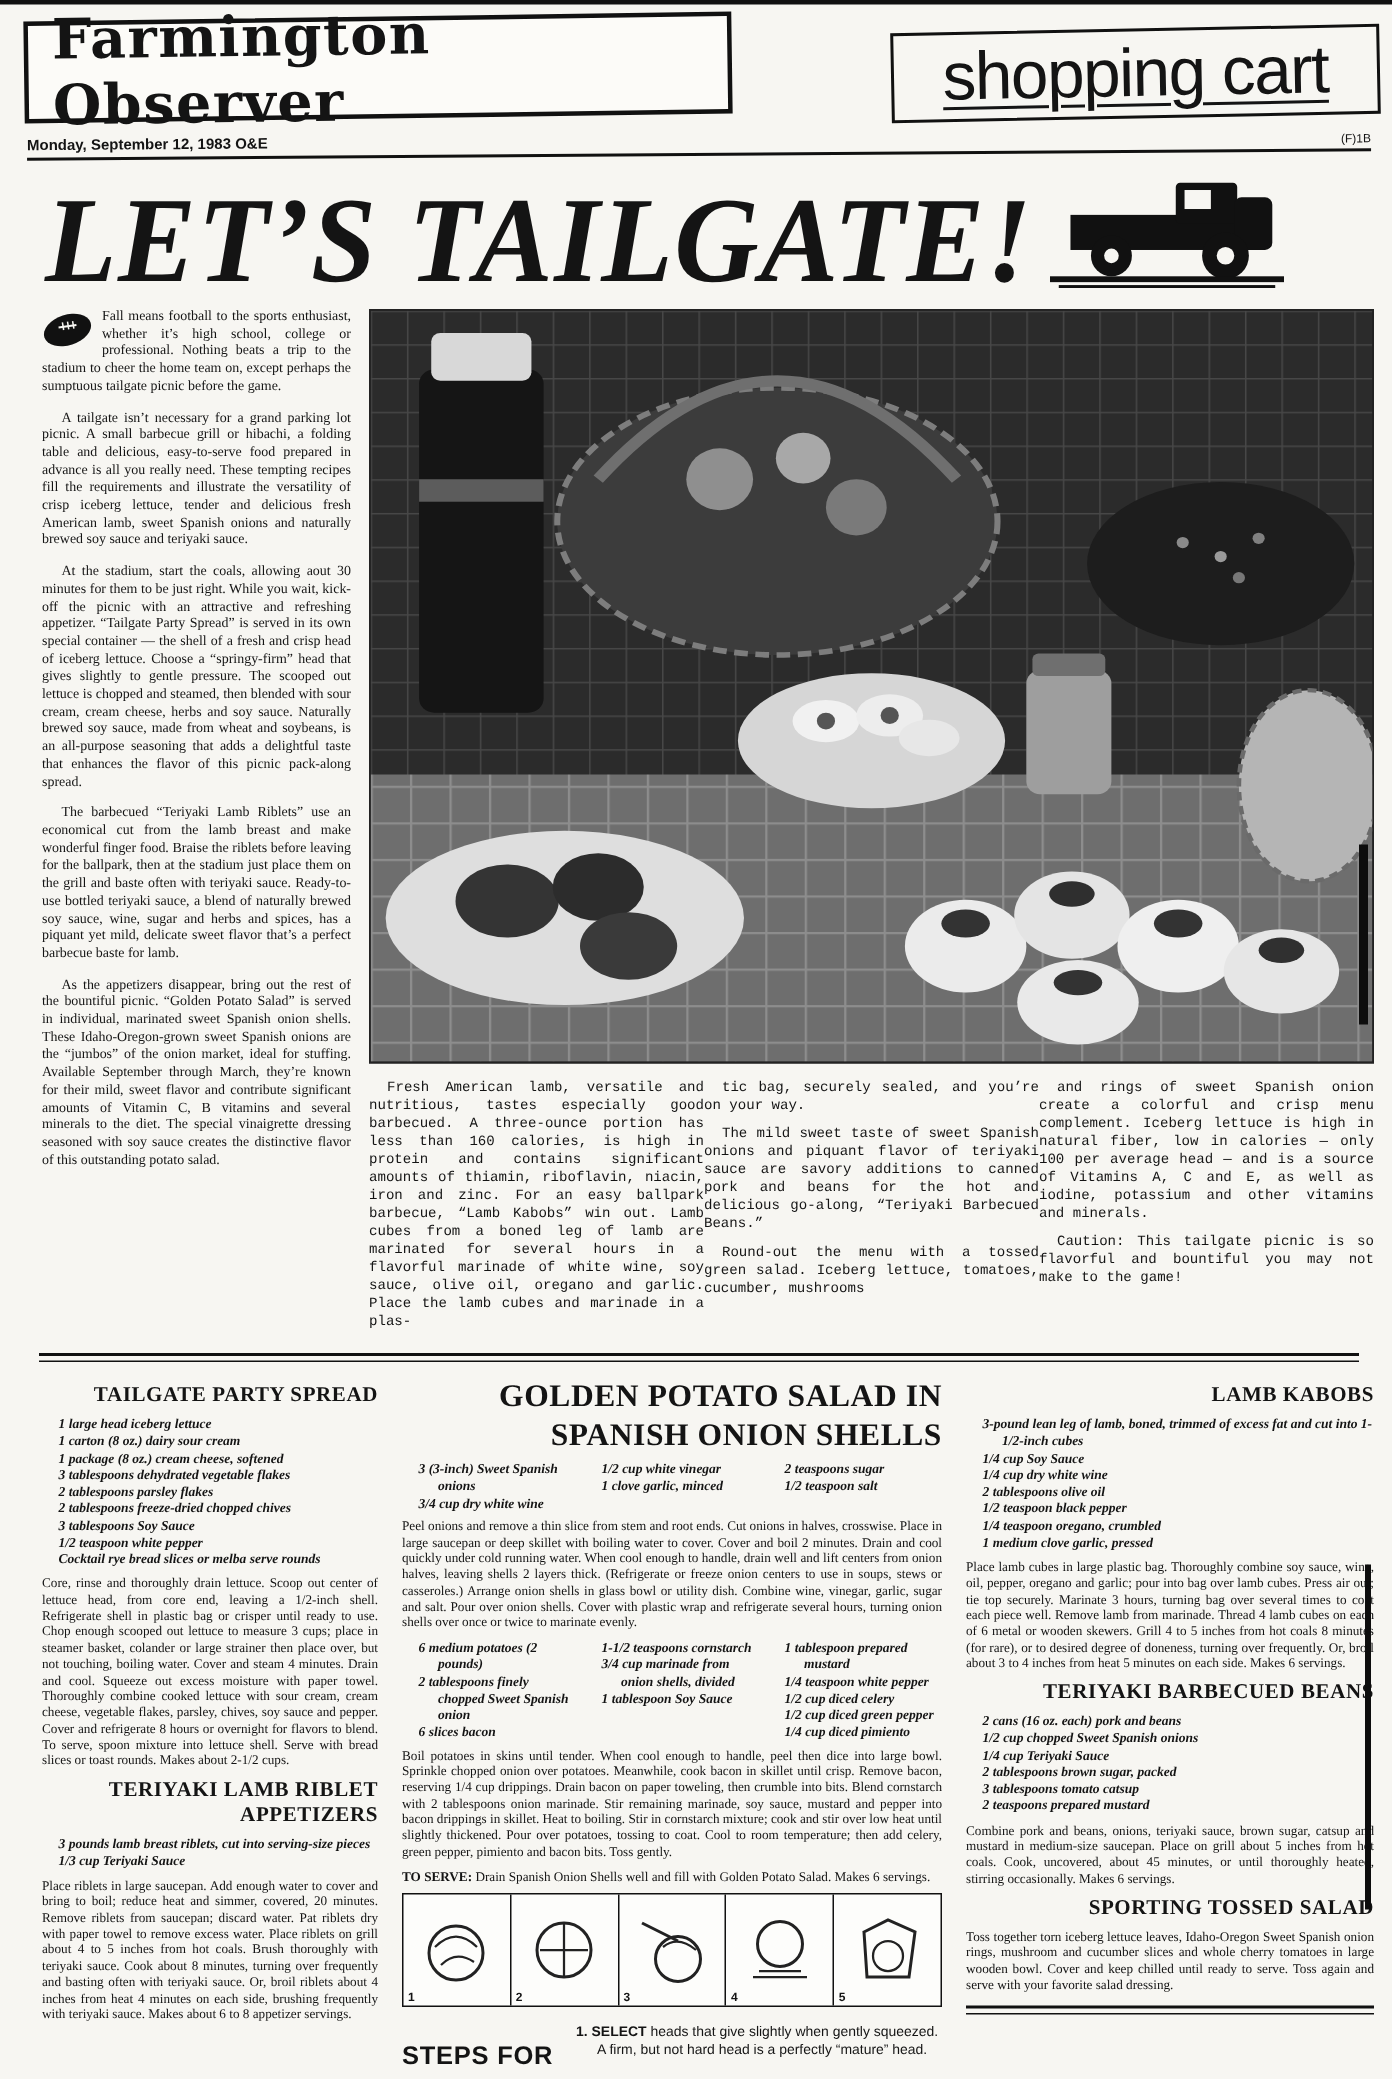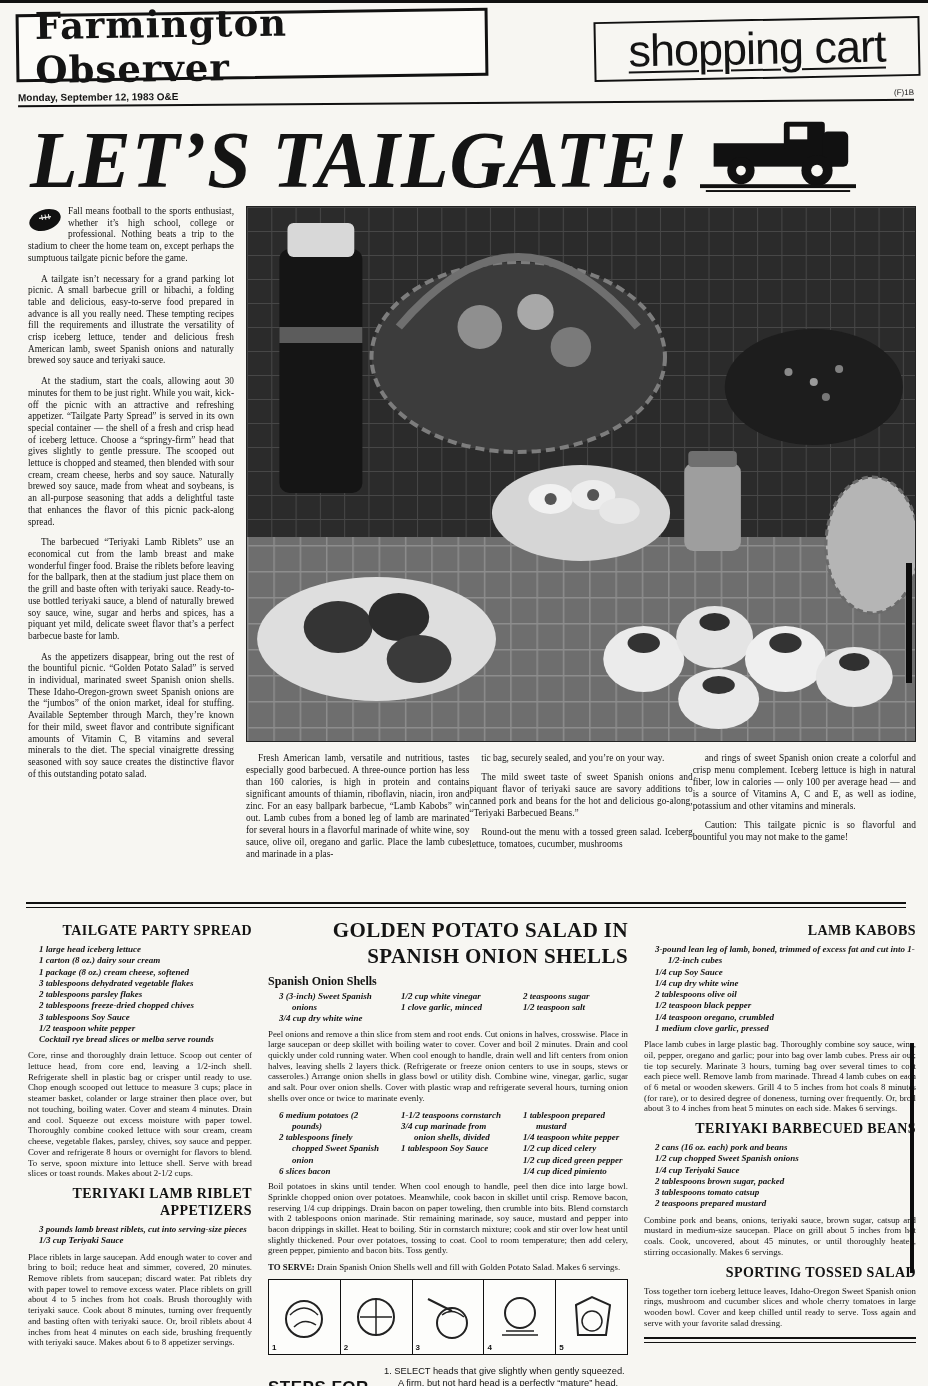--- a/index.html
+++ b/index.html
@@ -24,21 +24,21 @@
         line-height:0.92;letter-spacing:1px;margin:0;transform:scaleY(1.04);white-space:nowrap;}
   .truck{margin:0 0 4px 10px;flex:none;}
   
   .main{display:flex;gap:12px;padding:10px 12px 0 28px;height:688px;}
   .article-col{width:206px;flex:none;font-size:9.3px;line-height:1.26;text-align:justify;}
   .para{margin:0 0 9px 0;text-indent:13px;}
   .para.first{text-indent:0;}
   .football{float:left;width:34px;height:24px;margin:2px 6px 0 0;}
   .photo-area{flex:1;display:flex;flex-direction:column;}
   .photo{height:534px;border:1px solid #222;background:#202020;overflow:hidden;}
-  .caption-row{display:flex;margin-top:10px;font-size:9.4px;line-height:1.28;text-align:justify;}
+  .caption-row{display:flex;margin-top:10px;font-size:9.4px;line-height:1.28;text-align:justify;font-family:Liberation Mono, monospace;}
   .cap-col{flex:1;}
   .cap-col .para{margin-bottom:7px;text-indent:12px;}
   
   .rule-double{border-top:2px solid #111;border-bottom:1px solid #111;height:3px;}
   .rule-full{margin:8px 22px 0 26px;}
   
   .recipes{display:grid;grid-template-columns:224px 1fr 272px;gap:16px;padding:10px 12px 0 28px;
         font-size:8.8px;line-height:1.22;}
   .recipe-title{font-size:14px;font-weight:bold;text-align:right;margin:4px 0 5px;letter-spacing:0.4px;
         font-family:"Liberation Serif",serif;}
@@ -52,21 +52,21 @@
   .to-serve b{font-weight:bold;}
   
   .lettuce-strip{display:flex;border:1.5px solid #111;margin-top:6px;height:74px;background:#fdfdfb;}
   .panel{flex:1;border-right:1.5px solid #111;position:relative;display:flex;align-items:center;justify-content:center;}
   .panel:last-child{border-right:none;}
   .panel .num{position:absolute;left:3px;bottom:1px;font-family:"Liberation Sans",sans-serif;font-size:8px;font-weight:bold;}
   .steps-wrap{display:flex;gap:12px;margin-top:8px;font-family:"Liberation Sans",sans-serif;}
   .steps-title{width:104px;flex:none;font-weight:bold;font-size:17px;line-height:1.55;padding-top:12px;letter-spacing:0.5px;}
   .steps-list{flex:1;font-size:9.3px;line-height:1.3;padding-top:2px;}
   .step{margin-bottom:4px;padding-left:14px;text-indent:-14px;}
-  .step b{font-weight:normal;}
+  .step b{font-weight:bold;}
   
   .scan-bar{position:absolute;background:#0d0d0d;width:6px;}
   .scan-bar.a{right:16px;top:560px;height:120px;}
   .scan-bar.b{right:14px;top:1040px;height:230px;width:4px;}
 </style>
 </head>
 <body>
 
 <div class="page">
 
@@ -218,21 +218,20 @@
       <div class="ing-list">
           <div class="ing">3 pounds lamb breast riblets, cut into serving-size pieces</div>
           <div class="ing">1/3 cup Teriyaki Sauce</div>
         </div>
       <div class="body-text">Place riblets in large saucepan. Add enough water to cover and bring to boil; reduce heat and simmer, covered, 20 minutes. Remove riblets from saucepan; discard water. Pat riblets dry with paper towel to remove excess water. Place riblets on grill about 4 to 5 inches from hot coals. Brush thoroughly with teriyaki sauce. Cook about 8 minutes, turning over frequently and basting often with teriyaki sauce. Or, broil riblets about 4 inches from heat 4 minutes on each side, brushing frequently with teriyaki sauce. Makes about 6 to 8 appetizer servings.</div>
     </div>
 
     <div>
       <h2 class="recipe-title big">GOLDEN POTATO SALAD IN SPANISH ONION SHELLS</h2>
 
-      <div class="subhead">Spanish Onion Shells</div>
       <div class="ing-cols">
         <div class="ing-list">
             <div class="ing">3 (3-inch) Sweet Spanish onions</div>
             <div class="ing">3/4 cup dry white wine</div>
           </div>
         <div class="ing-list">
             <div class="ing">1/2 cup white vinegar</div>
             <div class="ing">1 clove garlic, minced</div>
           </div>
         <div class="ing-list">

